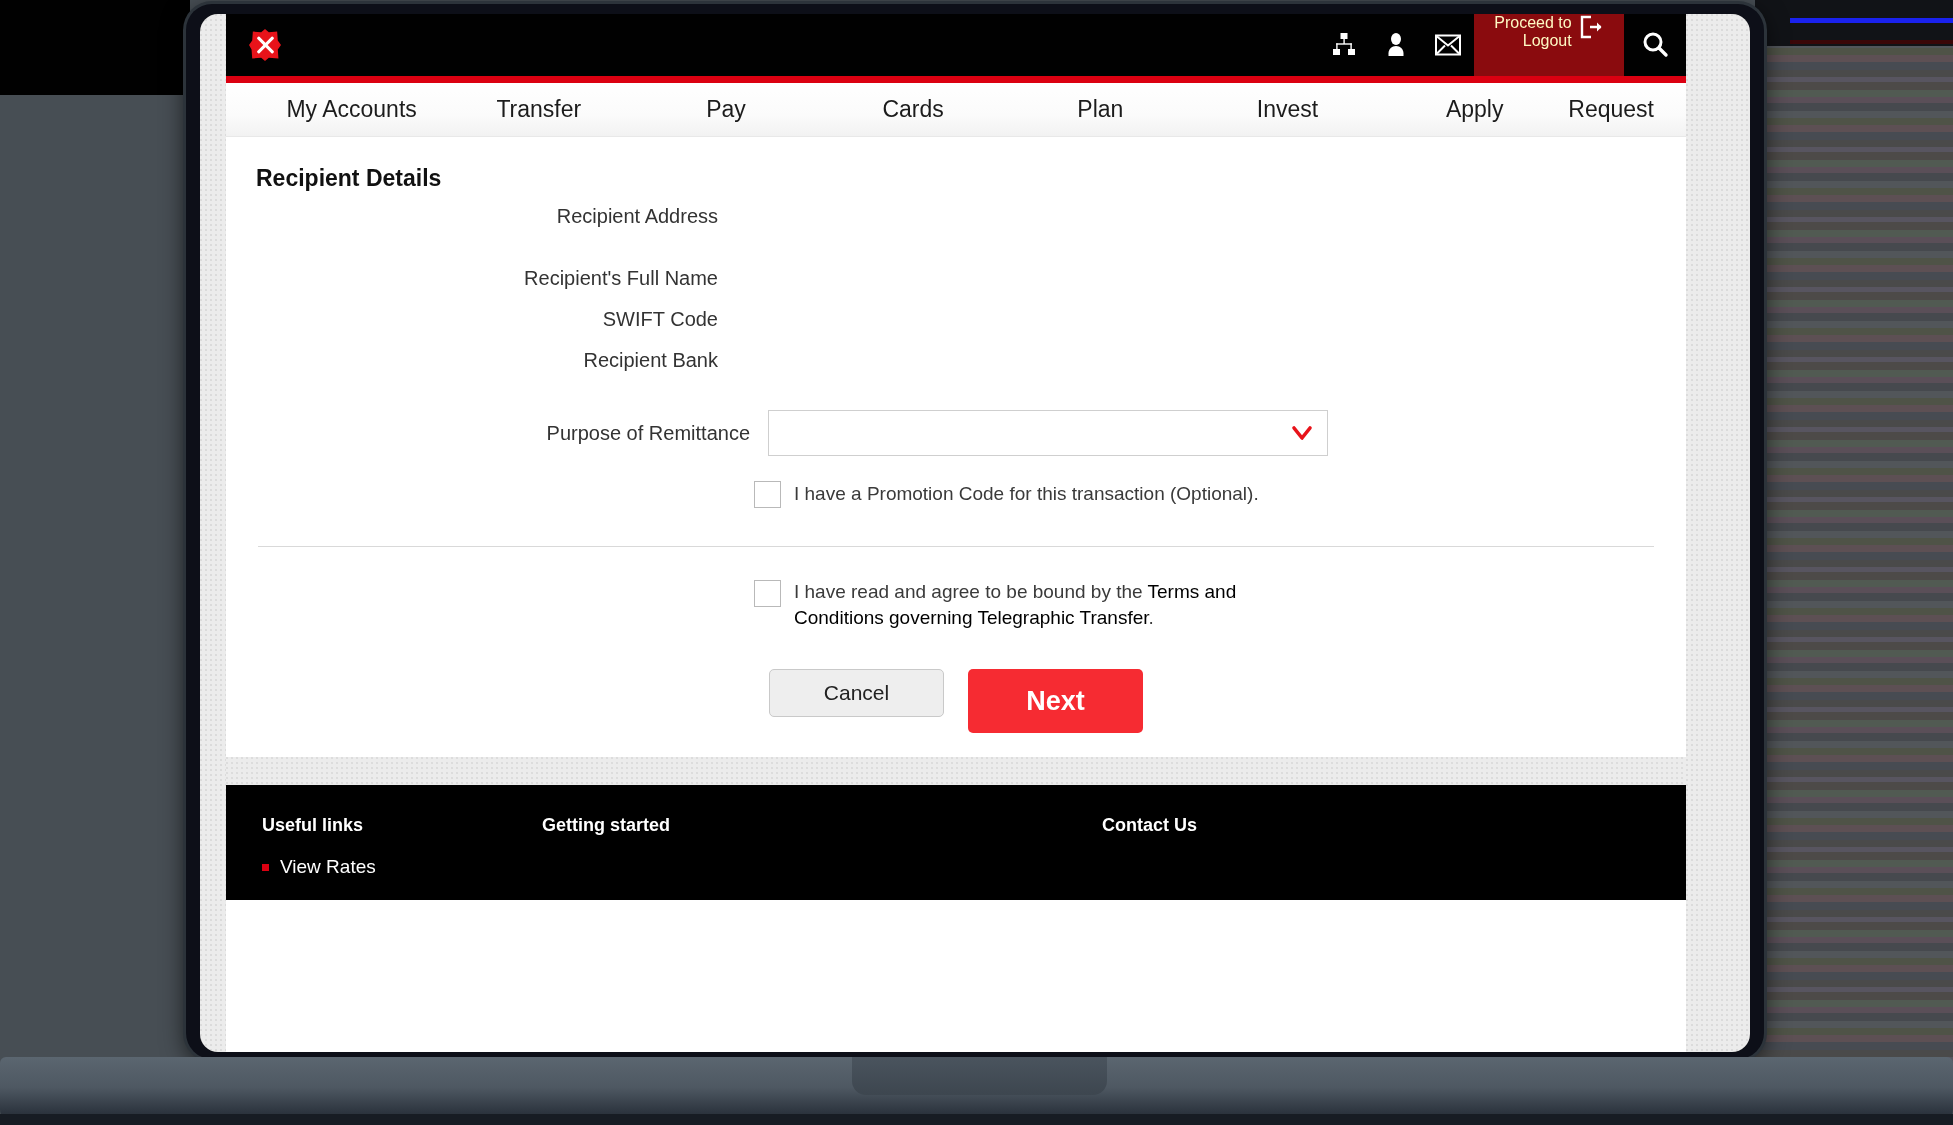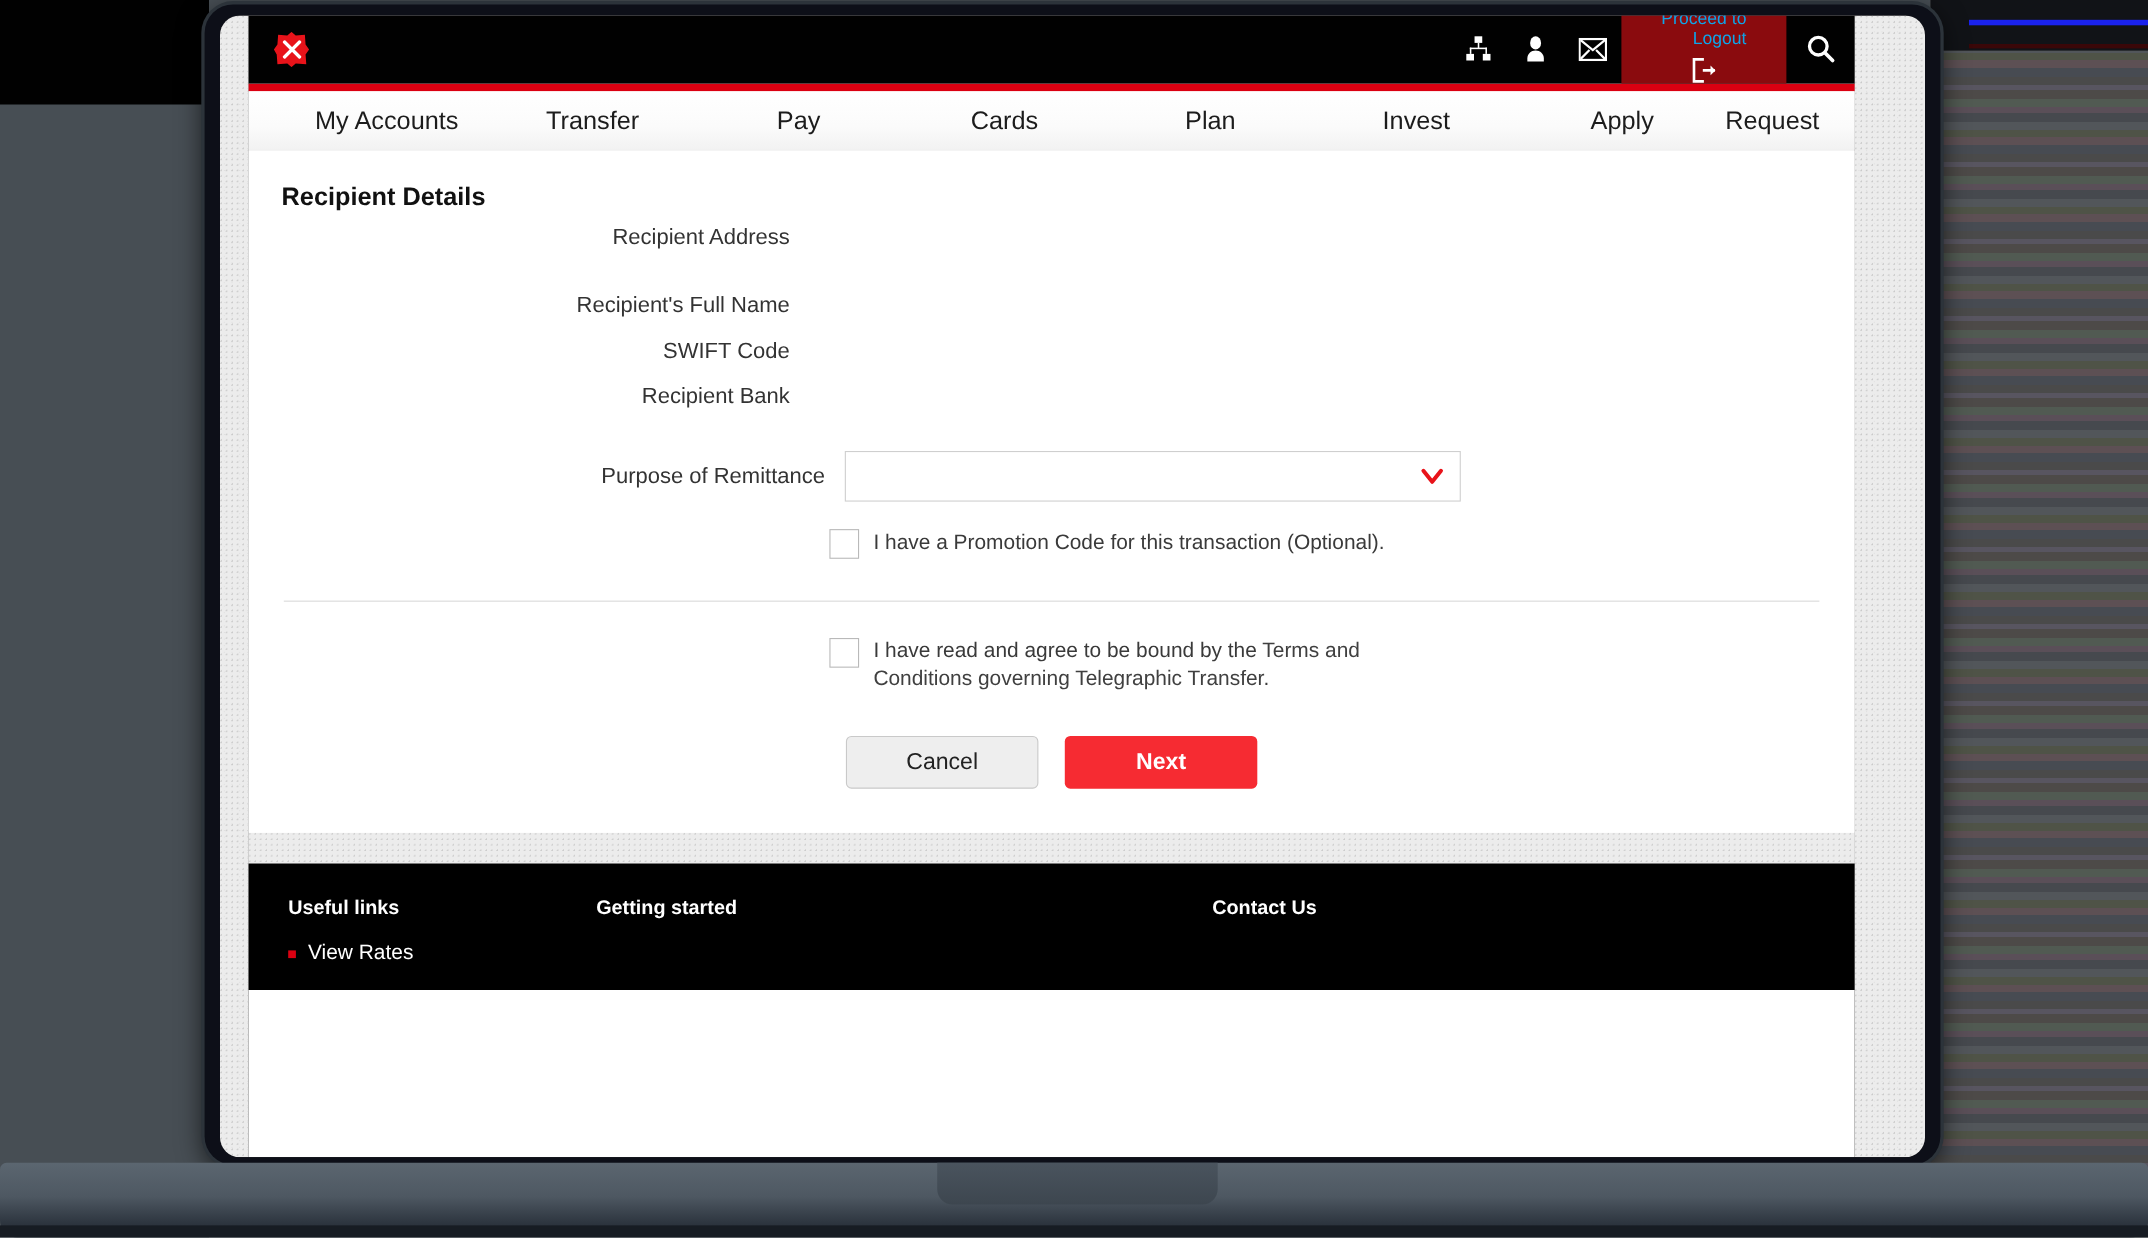--- a/index.html
+++ b/index.html
@@ -96,22 +96,22 @@
   #brand-logo .mark::before { transform:rotate(45deg); }
   #brand-logo .mark::after  { transform:rotate(-45deg); }
 
   #topbar-actions { position:absolute; right:0; top:0; height:62px; display:flex; align-items:stretch; }
   .tb-icon {
     width:52px; display:flex; align-items:center; justify-content:center;
     color:#fff; cursor:pointer;
   }
   .tb-icon svg { display:block; }
   #logout-btn {
-    background:#8a0b0e; color:#0ea5e9; display:flex; align-items:center; justify-content:center;
-    gap:6px; padding:0 14px; cursor:pointer; min-width:150px;flex-direction:column;
+    background:#8a0b0e; color:#fef9c3; display:flex; align-items:flex-start; justify-content:center;
+    gap:6px; padding:0 14px; cursor:pointer; min-width:150px;
   }
   #logout-btn .lbl { font-size:16px; line-height:18px; text-align:right; }
   #search-btn { width:62px; display:flex; align-items:center; justify-content:center; cursor:pointer; }
 
   #red-rule { height:7px; background:#db0011; }
 
   
   #navbar {
     height:54px; background:linear-gradient(to bottom,#ffffff 0%,#fbfbfb 60%,#f2f2f2 100%);
     display:flex; align-items:center; padding:0 32px; border-bottom:1px solid #e8e8e8;
@@ -162,30 +162,30 @@
     flex:0 0 27px; cursor:pointer; margin-top:1px;
   }
   .cb-text { margin-left:13px; font-size:19px; color:#3a3a3a; line-height:27px; max-width:560px; }
 
   #promo-row { margin-top:16px; }
 
   #divider { margin:38px 32px 0 32px; height:1px; background:#d9d9d9; }
 
   #terms-row { margin-top:32px; }
   #terms-row .cb-text { max-width:530px; line-height:26px; }
-  .tc-link { color:#404040; cursor:pointer; }
+  .tc-link { color:#000000; cursor:pointer; }
 
   #btn-row { display:flex; justify-content:center; gap:24px; margin-top:38px; }
   #btn-cancel {
     width:175px; height:48px; background:#eeeeee; border:1px solid #c9c9c9; border-radius:5px;
     font-size:21px; color:#222; cursor:pointer; font-family:"Liberation Sans", sans-serif;
   }
   #btn-next {
-    width:175px; height:48px; background:#f62b32; border:none; border-radius:5px;
-    font-size:21px; font-weight:bold; color:#fff; cursor:pointer; font-family:"Liberation Sans", sans-serif;
+    width:175px; height:64px; background:#f62b32; border:none; border-radius:5px;
+    font-size:27px; font-weight:bold; color:#fff; cursor:pointer; font-family:"Liberation Sans", sans-serif;
   }
 
   
   #gap-strip { height:28px; background:#ececec;
     background-image:
       radial-gradient(circle at 1px 1px, rgba(170,170,170,.5) 0.6px, transparent 0.8px);
     background-size:5px 5px; }
 
   #footer { background:#000; padding:30px 36px 0 36px; height:auto; }
   #footer-cols { display:flex; }

